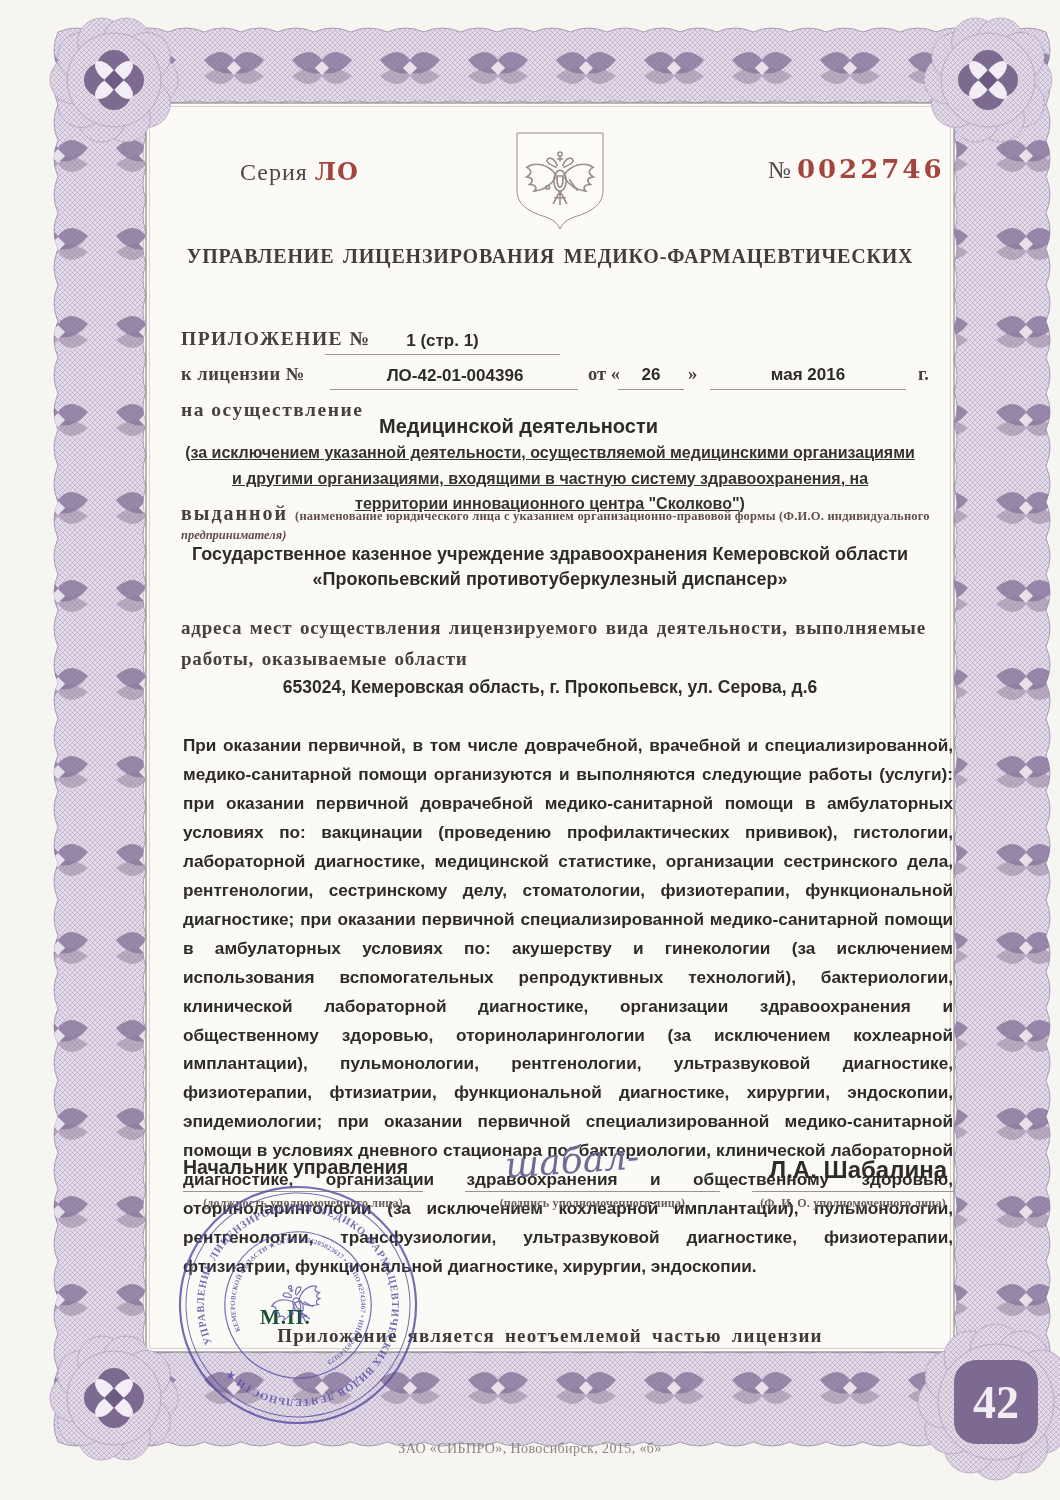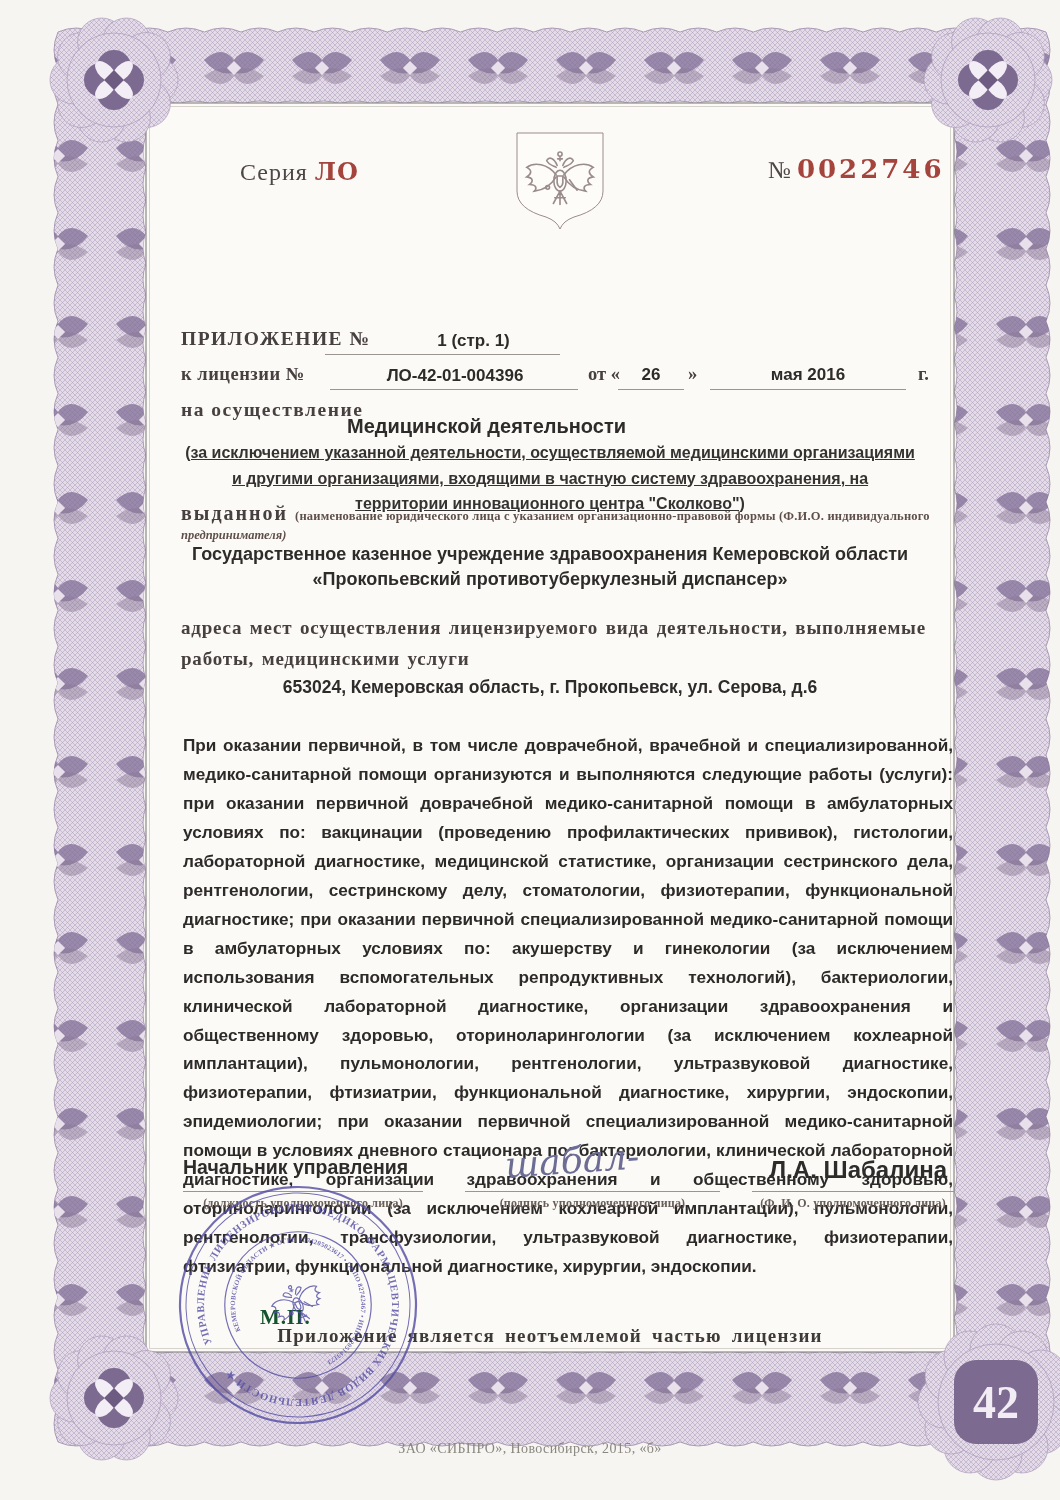--- a/index.html
+++ b/index.html
@@ -12,30 +12,30 @@
   .sans-b{font-family:"Liberation Sans",sans-serif;font-weight:bold;color:#2e2b2b;}
   .center{text-align:center;}
   .uline{position:absolute;border-bottom:1.4px solid #9a9590;height:1px;}
   .series{left:208px;top:157px;font-size:24px;color:#4d4747;letter-spacing:1px;margin-left:32px;}
   .series .val{color:#a5443c;font-weight:bold;font-family:"DejaVu Serif",serif;}
   .docnum{left:768px;top:154px;font-size:24px;color:#4d4747;}
   .docnum .val{color:#a5443c;font-weight:bold;font-family:"DejaVu Serif",serif;font-size:26px;letter-spacing:3px;}
   .hdr{left:145px;width:810px;top:241px;font-size:20px;line-height:30px;letter-spacing:.8px;word-spacing:3px;color:#443c3c;}
   .lbl{color:#474040;}
   .app-lbl{left:181px;top:328px;font-size:19.5px;letter-spacing:1.5px;}
-  .app-val{left:325px;width:235px;top:331px;font-size:17px;padding-left:31px;}
+  .app-val{left:325px;width:235px;top:331px;font-size:17px;}
   .lic-lbl{left:181px;top:364px;font-size:18.5px;letter-spacing:.5px;}
   .lic-val{left:332px;width:246px;top:366px;font-size:17px;}
   .date-ot{left:588px;top:364px;font-size:18.5px;}
   .date-day{left:620px;width:62px;top:365px;font-size:17px;}
   .date-close{left:688px;top:364px;font-size:18.5px;}
   .date-my{left:712px;width:192px;top:365px;font-size:17px;}
   .date-g{left:918px;top:364px;font-size:18.5px;}
   .na-osu{left:181px;top:399px;font-size:19.5px;letter-spacing:1.5px;}
-  .act-title{left:145px;width:683px;top:415px;font-size:20px;}
+  .act-title{left:145px;width:683px;top:415px;font-size:20px;padding-left:32px;}
   .act-exc{left:145px;width:810px;top:440px;font-size:16px;line-height:25.5px;color:#353232;text-decoration:underline;}
   .vydannoy{left:181px;top:502px;font-size:20px;letter-spacing:2px;}
   .vyd-note{font-size:12.5px;letter-spacing:.2px;color:#5f4f4a;font-weight:bold;}
   .vyd-note2{left:181px;top:528px;font-size:12.5px;color:#5f4f4a;font-style:italic;}
   .org{left:145px;width:810px;top:542px;font-size:18px;line-height:25px;}
   .addr-lbl{left:181px;width:780px;top:613px;font-size:19px;line-height:30.5px;letter-spacing:.8px;word-spacing:2px;}
   .addr-val{left:145px;width:810px;top:677px;font-size:17.5px;}
   .bodytext{left:183px;width:770px;top:731px;font-size:17.2px;line-height:28.95px;
             text-align:justify;color:#2d2a2a;}
   .sig-pos{left:183px;top:1156px;font-size:19.5px;}
@@ -182,20 +182,21 @@
   <div class="abs series">
     <span>Серия</span>
     <span class="val">ЛО</span>
   </div>
   <div class="abs docnum">
     <span>№</span>
     <span class="val">0022746</span>
   </div>
 
   <div class="abs hdr serif-b center">
+    <div>УПРАВЛЕНИЕ ЛИЦЕНЗИРОВАНИЯ МЕДИКО-ФАРМАЦЕВТИЧЕСКИХ</div>
   </div>
 
   <div class="abs app-lbl serif-b lbl">ПРИЛОЖЕНИЕ №</div>
   <div class="abs app-val sans-b center">1 (стр. 1)</div>
   <div class="uline" style="left:325px;width:235px;top:353px;"></div>
 
   <div class="abs lic-lbl serif-b lbl">к лицензии №</div>
   <div class="abs lic-val sans-b center">ЛО-42-01-004396</div>
   <div class="uline" style="left:330px;width:248px;top:388px;"></div>
   <div class="abs date-ot serif-b lbl">от «</div>
@@ -217,21 +218,21 @@
   <div class="abs vydannoy serif-b lbl">
     <span>выданной</span>
     <span class="vyd-note">(наименование юридического лица с указанием организационно-правовой формы (Ф.И.О. индивидуального</span>
   </div>
   <div class="abs vyd-note2 serif-b">предпринимателя)</div>
   <div class="abs org sans-b center">
     <div>Государственное казенное учреждение здравоохранения Кемеровской области</div>
     <div>«Прокопьевский противотуберкулезный диспансер»</div>
   </div>
 
-  <div class="abs addr-lbl serif-b lbl">адреса мест осуществления лицензируемого вида деятельности, выполняемые работы, медицинскими услуги</div>
+  <div class="abs addr-lbl serif-b lbl">адреса мест осуществления лицензируемого вида деятельности, выполняемые работы, оказываемые области</div>
   <div class="abs addr-val sans-b center">653024, Кемеровская область, г. Прокопьевск, ул. Серова, д.6</div>
 
   <div class="abs bodytext sans-b">При оказании первичной, в том числе доврачебной, врачебной и специализированной, медико-санитарной помощи организуются и выполняются следующие работы (услуги): при оказании первичной доврачебной медико-санитарной помощи в амбулаторных условиях по: вакцинации (проведению профилактических прививок), гистологии, лабораторной диагностике, медицинской статистике, организации сестринского дела, рентгенологии, сестринскому делу, стоматологии, физиотерапии, функциональной диагностике; при оказании первичной специализированной медико-санитарной помощи в амбулаторных условиях по: акушерству и гинекологии (за исключением использования вспомогательных репродуктивных технологий), бактериологии, клинической лабораторной диагностике, организации здравоохранения и общественному здоровью, оториноларингологии (за исключением кохлеарной имплантации), пульмонологии, рентгенологии, ультразвуковой диагностике, физиотерапии, фтизиатрии, функциональной диагностике, хирургии, эндоскопии, эпидемиологии; при оказании первичной специализированной медико-санитарной помощи в условиях дневного стационара по: бактериологии, клинической лабораторной диагностике, организации здравоохранения и общественному здоровью, оториноларингологии (за исключением кохлеарной имплантации), пульмонологии, рентгенологии, трансфузиологии, ультразвуковой диагностике, физиотерапии, фтизиатрии, функциональной диагностике, хирургии, эндоскопии.</div>
 
   <div class="abs sig-pos sans-b">Начальник управления</div>
   <div class="abs sig-hand">шабал-</div>
   <div class="abs sig-name sans-b">Л.А. Шабалина</div>
   <div class="uline" style="left:183px;width:240px;top:1190px;"></div>
   <div class="uline" style="left:465px;width:255px;top:1190px;"></div>
   <div class="uline" style="left:752px;width:202px;top:1190px;"></div>

